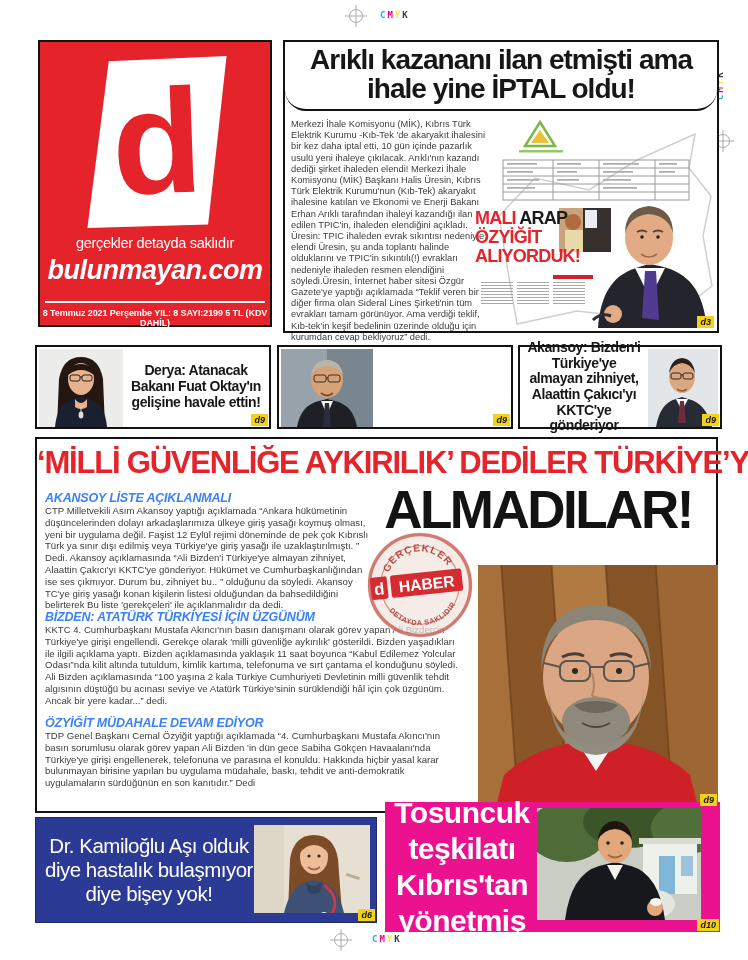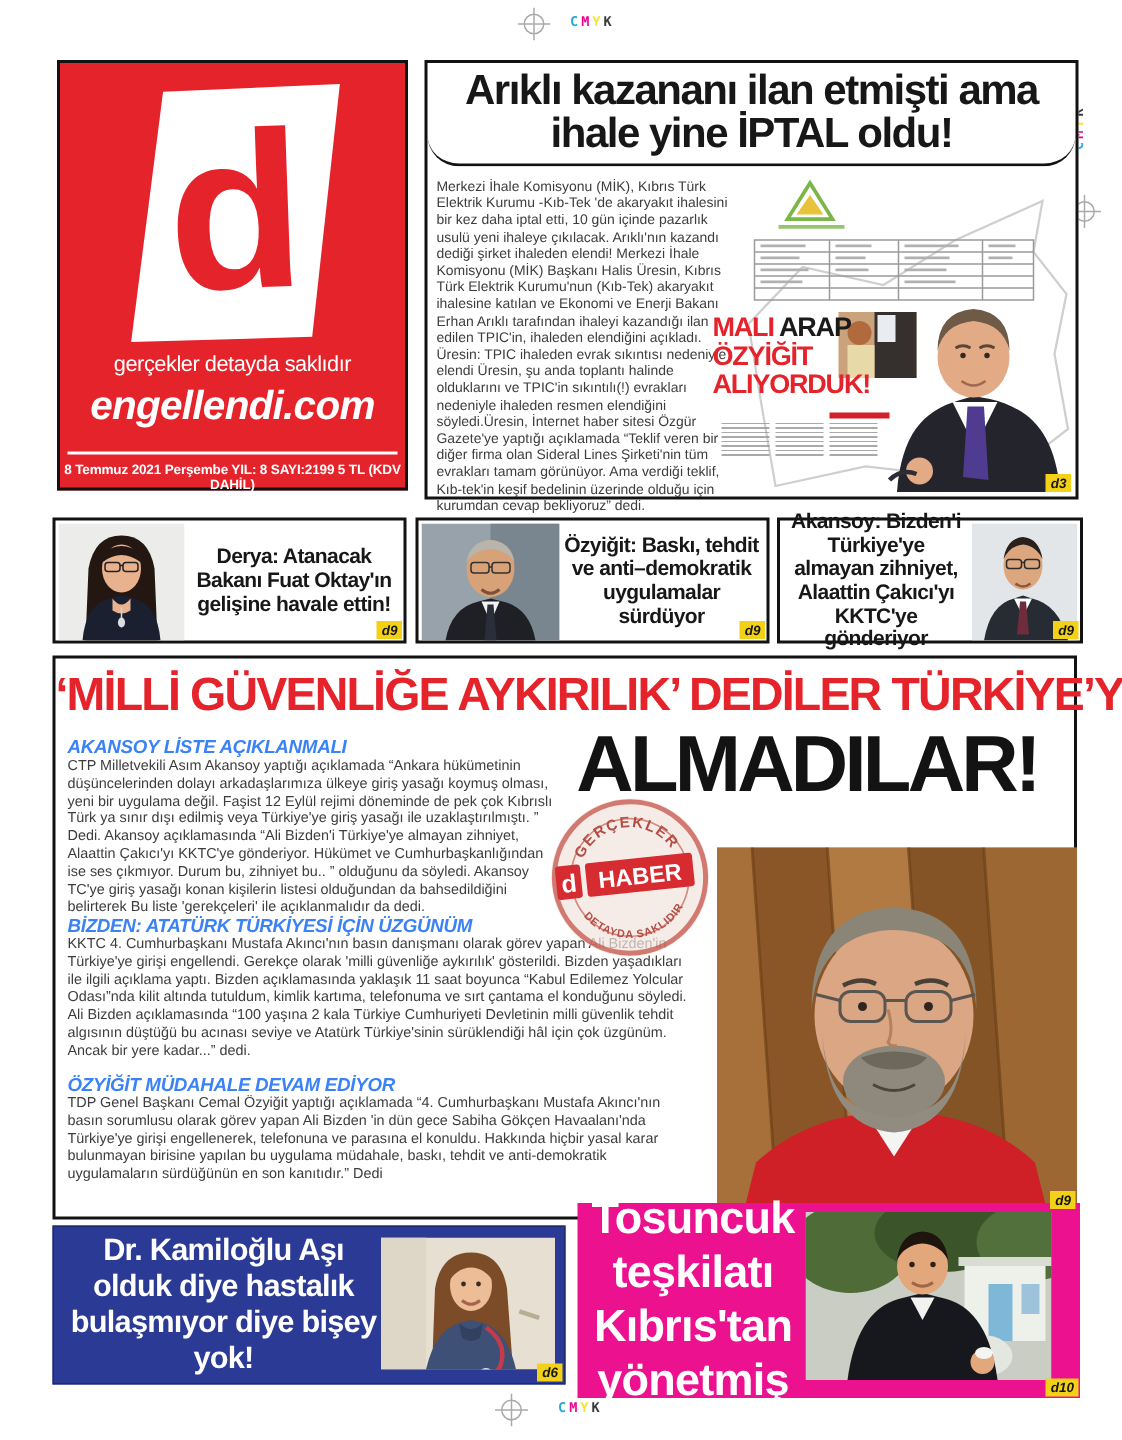--- a/index.html
+++ b/index.html
@@ -47,21 +47,21 @@
       font-weight:900;font-size:31px;letter-spacing:-1.2px;white-space:nowrap;}
   #main-black{position:absolute;right:8px;top:40px;width:340px;text-align:center;color:#131313;
       font-weight:900;font-size:53px;letter-spacing:-2.5px;}
   .subhead{position:absolute;color:#3b82f6;font-style:italic;font-weight:900;font-size:12.5px;letter-spacing:-0.2px;}
   .story-par{position:absolute;font-size:9.6px;line-height:11.8px;color:#3d3d3d;}
   #stamp{position:absolute;left:327px;top:90px;width:112px;height:112px;transform:rotate(-6deg);opacity:.95;}
   #main-photo{position:absolute;left:441px;top:126px;width:240px;height:242px;}
   
   #box-blue{left:35px;top:817px;width:340px;height:104px;background:#2b3a94;border:1px solid #1e2a6e;}
   #box-blue .bb-text{position:absolute;left:6px;top:0;bottom:0;width:214px;display:flex;align-items:center;
-      justify-content:center;text-align:center;color:#fff;font-weight:700;font-size:20.5px;line-height:1.18;letter-spacing:-0.5px;}
+      justify-content:center;text-align:center;color:#fff;font-weight:400;font-size:20.5px;line-height:1.18;letter-spacing:-0.5px;}
   #box-pink{left:385px;top:802px;width:335px;height:130px;background:#ec118f;}
   #box-pink .bp-text{position:absolute;left:4px;top:0;bottom:0;width:146px;display:flex;align-items:center;
       justify-content:center;text-align:center;color:#fff;font-weight:800;font-size:30px;line-height:1.2;letter-spacing:-0.5px;}
 </style>
 </head>
 <body>
 
 <div id="page">
 
   <svg class="abs" style="left:345px;top:5px" width="22" height="22">
@@ -83,21 +83,21 @@
       <line x1="11" y1="0" x2="11" y2="22" stroke="#aaa"></line>
       <line x1="0" y1="11" x2="22" y2="11" stroke="#aaa"></line>
   </svg>
   <div class="abs cmyk" style="left:372px;top:934px"><span class="c">C</span><span class="m">M</span><span class="y">Y</span><span class="k">K</span></div>
 
   <div class="abs" id="masthead">
     <div id="logo-plate">
       <span>d</span>
     </div>
     <div id="slogan">gerçekler detayda saklıdır</div>
-    <div id="site">engellendi.com</div>
+    <div id="site">bulunmayan.com</div>
     <div id="mast-rule"></div>
     <div id="dateline">8 Temmuz 2021  Perşembe YIL: 8   SAYI:2199  5 TL (KDV DAHİL)</div>
   </div>
 
   <div class="box" id="top-story">
     <div id="top-headline">Arıklı kazananı ilan etmişti ama ihale yine İPTAL oldu!</div>
     <div id="top-body">Merkezi İhale Komisyonu (MİK), Kıbrıs Türk Elektrik Kurumu -Kıb-Tek 'de akaryakıt ihalesini bir kez daha iptal etti, 10 gün içinde pazarlık usulü yeni ihaleye çıkılacak. Arıklı'nın kazandı dediği şirket ihaleden elendi! Merkezi İhale Komisyonu (MİK) Başkanı Halis Üresin, Kıbrıs Türk Elektrik Kurumu'nun (Kıb-Tek) akaryakıt ihalesine katılan ve Ekonomi ve Enerji Bakanı Erhan Arıklı tarafından ihaleyi kazandığı ilan edilen TPIC'in, ihaleden elendiğini açıkladı. Üresin: TPIC ihaleden evrak sıkıntısı nedeniyle elendi Üresin, şu anda toplantı halinde olduklarını ve TPIC'in sıkıntılı(!) evrakları nedeniyle ihaleden resmen elendiğini söyledi.Üresin, İnternet haber sitesi Özgür Gazete'ye yaptığı açıklamada “Teklif veren bir diğer firma olan Sideral Lines Şirketi'nin tüm evrakları tamam görünüyor. Ama verdiği teklif, Kıb-tek'in keşif bedelinin üzerinde olduğu için kurumdan cevap bekliyoruz” dedi.</div>
 
     <div id="collage">
       <svg width="217" height="212" viewBox="0 0 217 212">
@@ -189,21 +189,20 @@
       <ellipse cx="46" cy="30" rx="16" ry="19" fill="#d8a279"></ellipse>
       <path d="M30,26 Q32,12 46,11 Q60,12 62,26 Q58,18 46,17 Q34,18 30,26 Z" fill="#b9b4ac"></path>
       <rect x="33" y="26" width="12" height="7" rx="2" fill="none" stroke="#33302c"></rect>
         <rect x="47" y="26" width="12" height="7" rx="2" fill="none" stroke="#33302c"></rect>
         <line x1="45" y1="29" x2="47" y2="29" stroke="#33302c"></line>
       <path d="M40,44 q6,5 12,0" stroke="#7c513a" fill="none" stroke-width="2"></path>
       <path d="M16,78 Q20,56 38,52 L46,50 L54,52 Q72,56 76,78 Z" fill="#1e2026"></path>
       <polygon points="40,52 52,52 46,66" fill="#f2f2f0"></polygon>
       <polygon points="44,54 48,54 50,78 42,78" fill="#2a2d3a"></polygon>
     </svg>
-    <div class="t-head" style="left:96px;right:4px">Özyiğit: Baskı, tehdit ve anti–demokratik uygulamalar sürdüyor</div>
     <div class="ptag">d9</div>
   </div>
 
   <div class="box teaser" style="left:518px;width:204px">
     <div class="t-head" style="left:4px;width:120px">Akansoy: Bizden'i Türkiye'ye almayan zihniyet, Alaattin Çakıcı'yı KKTC'ye gönderiyor</div>
     <svg class="t-photo" style="right:2px;left:auto" width="70" height="78">
       <rect width="70" height="78" fill="#e3e6e9"></rect>
       <ellipse cx="34" cy="28" rx="13" ry="16" fill="#dca77f"></ellipse>
       <path d="M21,24 Q23,10 34,9 Q45,10 47,24 Q43,15 34,14 Q25,15 21,24 Z" fill="#2a211c"></path>
       <rect x="23" y="24" width="10" height="6" rx="2" fill="none" stroke="#2b2b2b"></rect>

